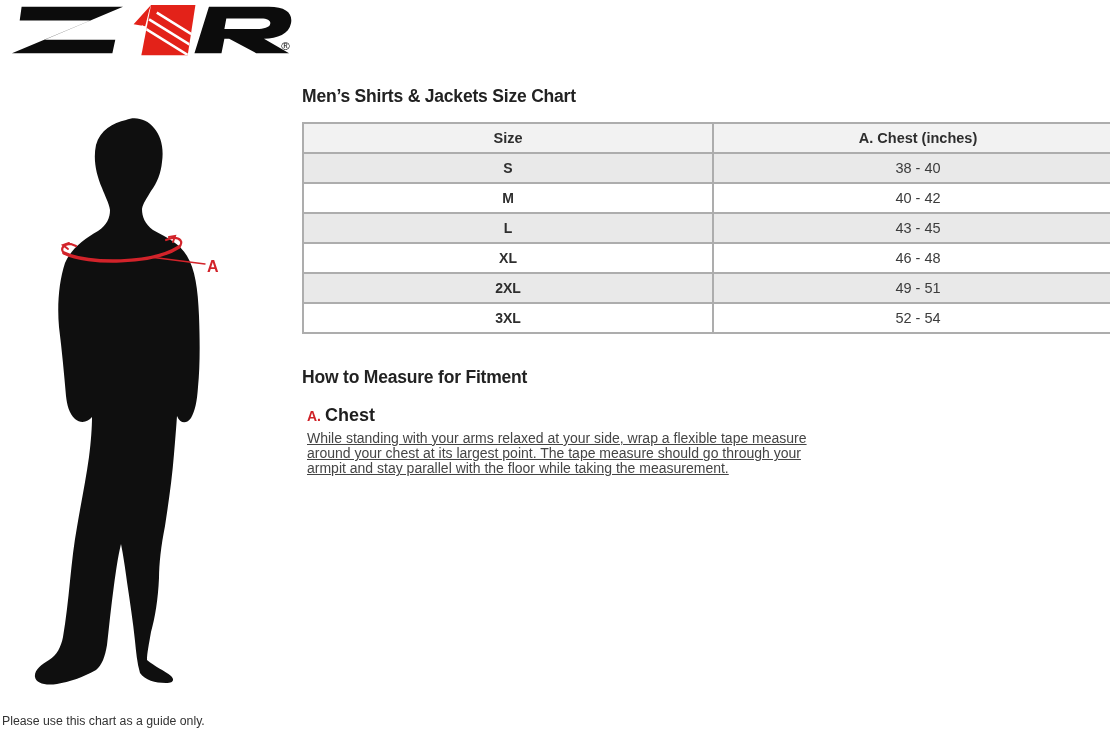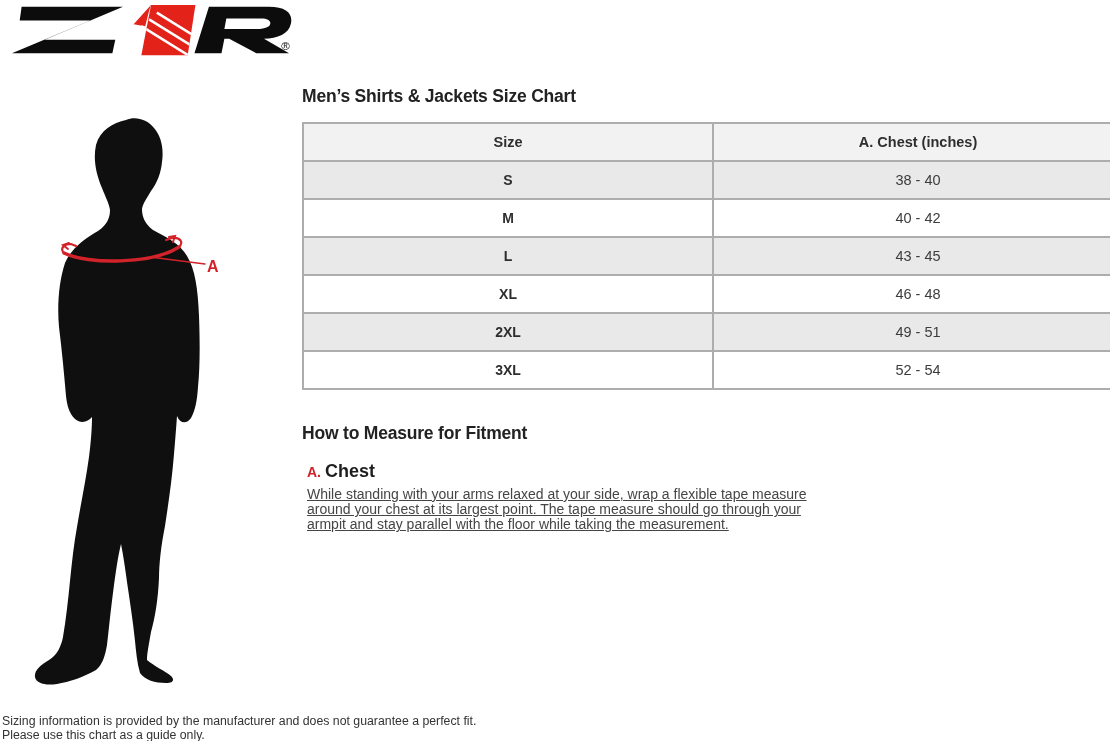--- a/index.html
+++ b/index.html
@@ -13,21 +13,21 @@
   .logo { position:absolute; left:5px; top:3px; }
   .figure-wrap { position:absolute; left:8px; top:110px; width:250px; height:575px; }
   .content { position:absolute; left:302px; top:86px; width:822px; }
   .section-title {
     margin:0; font-size:17.5px; font-weight:bold; color:#222;
     letter-spacing:-0.2px; line-height:1.2;
   }
   table.size-chart { border-collapse:collapse; width:822px; margin-top:15px; table-layout:fixed; }
   .size-chart th, .size-chart td {
     border:2px solid #adadad; text-align:center; vertical-align:middle;
-    height:38px; padding:0; font-size:14px; width:50%;
+    height:30px; padding:0; font-size:14px; width:50%;
   }
   .size-chart th { background:#f2f2f2; font-weight:bold; color:#2e2e2e; font-size:14.5px; }
   .size-chart td.size-cell { font-weight:bold; color:#2e2e2e; }
   .size-chart td.chest-cell { font-weight:normal; color:#3c3c3c; font-size:14.5px; }
   .size-chart tr.alt td { background:#e9e9e9; }
   .measure-heading { margin-top:33px; }
   .measure-item { margin-top:17px; margin-left:5px; }
   .measure-key { color:#cf2127; font-weight:bold; font-size:14px; }
   .measure-label { color:#1e1e1e; font-weight:bold; font-size:18px; margin-left:4px; }
   .measure-desc { margin-top:5px; font-size:14px; color:#454545; line-height:15.2px;text-decoration:underline; }
@@ -141,15 +141,14 @@
     <span class="measure-key">A.</span><span class="measure-label">Chest</span>
     <div class="measure-desc">
       <div>While standing with your arms relaxed at your side, wrap a flexible tape measure</div>
       <div>around your chest at its largest point. The tape measure should go through your</div>
       <div>armpit and stay parallel with the floor while taking the measurement.</div>
     </div>
   </div>
 </div>
 
 <div class="page-footer">
-  <div>Sizing information is provided by the manufacturer and does not guarantee a perfect fit.</div>
   <div>Please use this chart as a guide only.</div>
 </div>
 
 </body></html>

